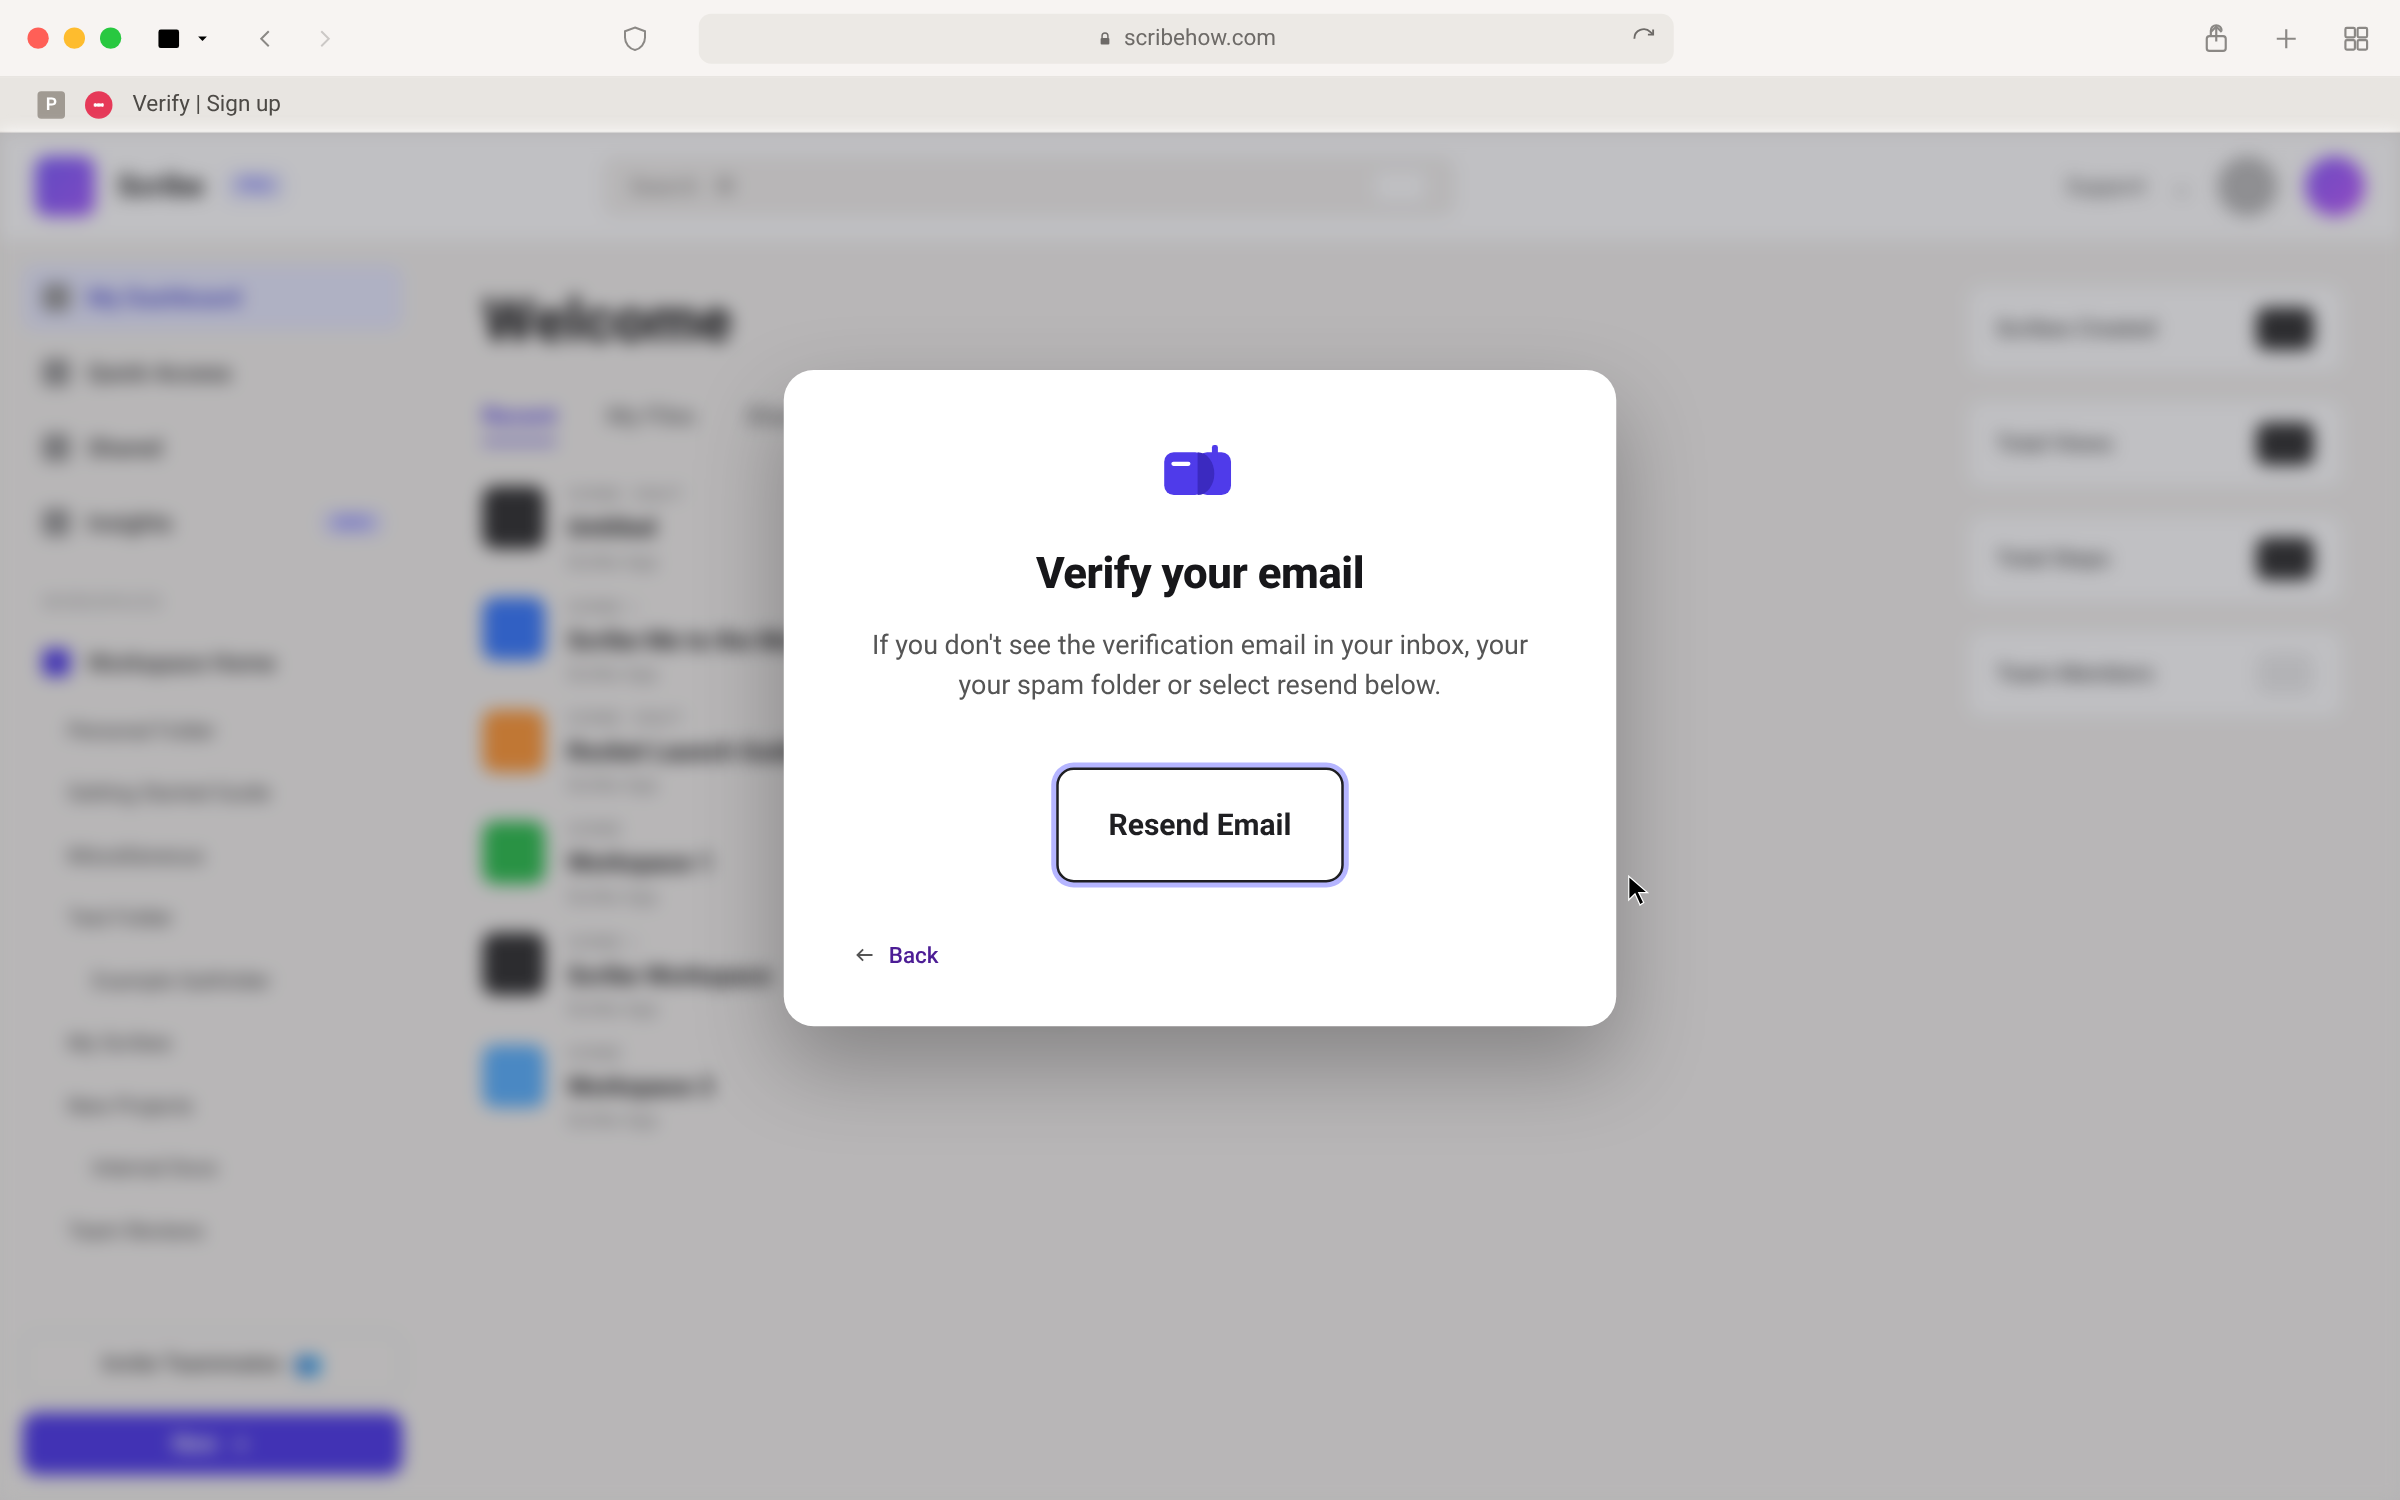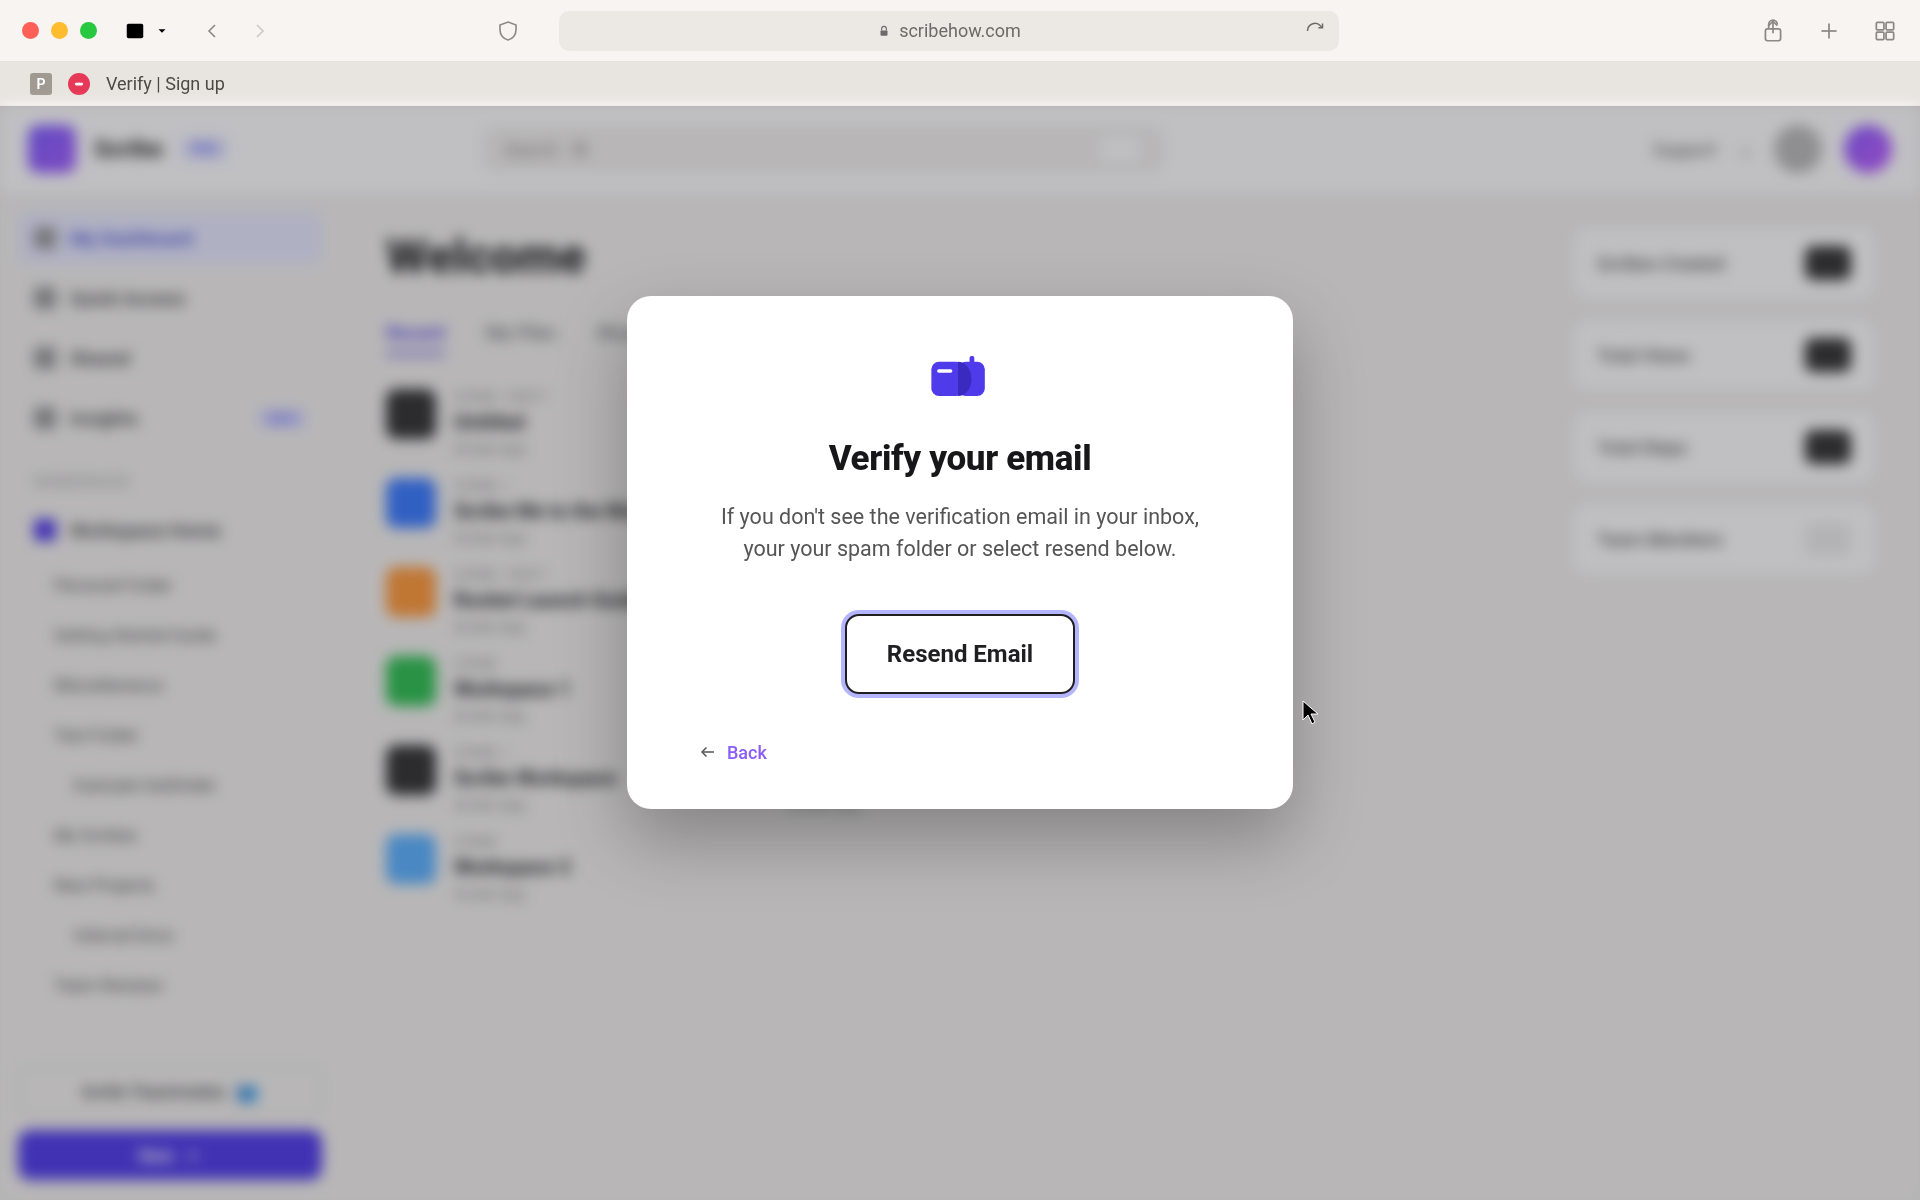--- a/index.html
+++ b/index.html
@@ -72,26 +72,26 @@
   .doc-ico.i1{background:#333;} .doc-ico.i2{background:#3a7bff;} .doc-ico.i3{background:#ff9a3a;}
   .doc-ico.i4{background:#2ec050;} .doc-ico.i5{background:#333;} .doc-ico.i6{background:#2ebfa0;}
   .doc-ico.i7{background:#5cb2ff;} .doc-ico.i8{background:#2ec050;}
   .doc-meta { display:flex; flex-direction:column; gap:6px; }
   .doc-tag { font-size:13px; color:#888; }
   .doc-title { font-size:20px; font-weight:700; color:#222; }
   .doc-sub { font-size:15px; color:#888; }
 
   
   .modal-scrim { position:absolute; top:106px; left:0; right:0; bottom:0; background:rgba(30,30,40,0.28); display:flex; align-items:flex-start; justify-content:center; padding-top:190px; }
-  .modal { width:666px; background:#fff; border-radius:24px; box-shadow: 0 30px 70px rgba(0,0,0,0.28); padding:60px 72px 46px; display:flex; flex-direction:column; align-items:center; }
+  .modal { width:666px; background:#fff; border-radius:24px; box-shadow: 0 30px 70px rgba(0,0,0,0.28); padding:60px 56px 46px; display:flex; flex-direction:column; align-items:center; }
   .modal-icon { width:62px; height:42px; margin-bottom:40px; }
   .modal-title { font-size:35px; font-weight:800; color:#17171a; margin-bottom:22px; letter-spacing:-0.01em;}
   .modal-desc { font-size:21.5px; color:#555; text-align:center; line-height:1.5; margin-bottom:48px; max-width:560px;}
-  .resend-btn { padding:0 40px; height:80px; border:2px solid #1f1f22; border-radius:14px; box-shadow: 0 0 0 4px rgba(90,90,255,0.45); font-size:24px; font-weight:700; color:#1f1f22; background:#fff; display:flex; align-items:center; cursor:pointer; margin-bottom:48px;}
-  .back-btn { align-self:flex-start; display:flex; align-items:center; gap:10px; color:#8b5cf6; font-size:18px; font-weight:500; cursor:pointer; }
+  .resend-btn { padding:0 40px; height:92px; border:2px solid #1f1f22; border-radius:14px; box-shadow: 0 0 0 4px rgba(90,90,255,0.45); font-size:24px; font-weight:700; color:#1f1f22; background:#fff; display:flex; align-items:center; cursor:pointer; margin-bottom:48px;}
+  .back-btn { align-self:flex-start; display:flex; align-items:center; gap:10px; color:#4c1d95; font-size:18px; font-weight:500; cursor:pointer; }
   .back-btn svg { width:18px; height:18px; stroke:#555; stroke-width:2; fill:none; }
 
   
   .cursor { position:absolute; top:700px; left:1302px; width:18px; height:26px; pointer-events:none; z-index:9999;}
   .cursor svg { width:100%; height:100%; }
 </style>
 </head>
 <body>
 
 <div class="browser-chrome">

